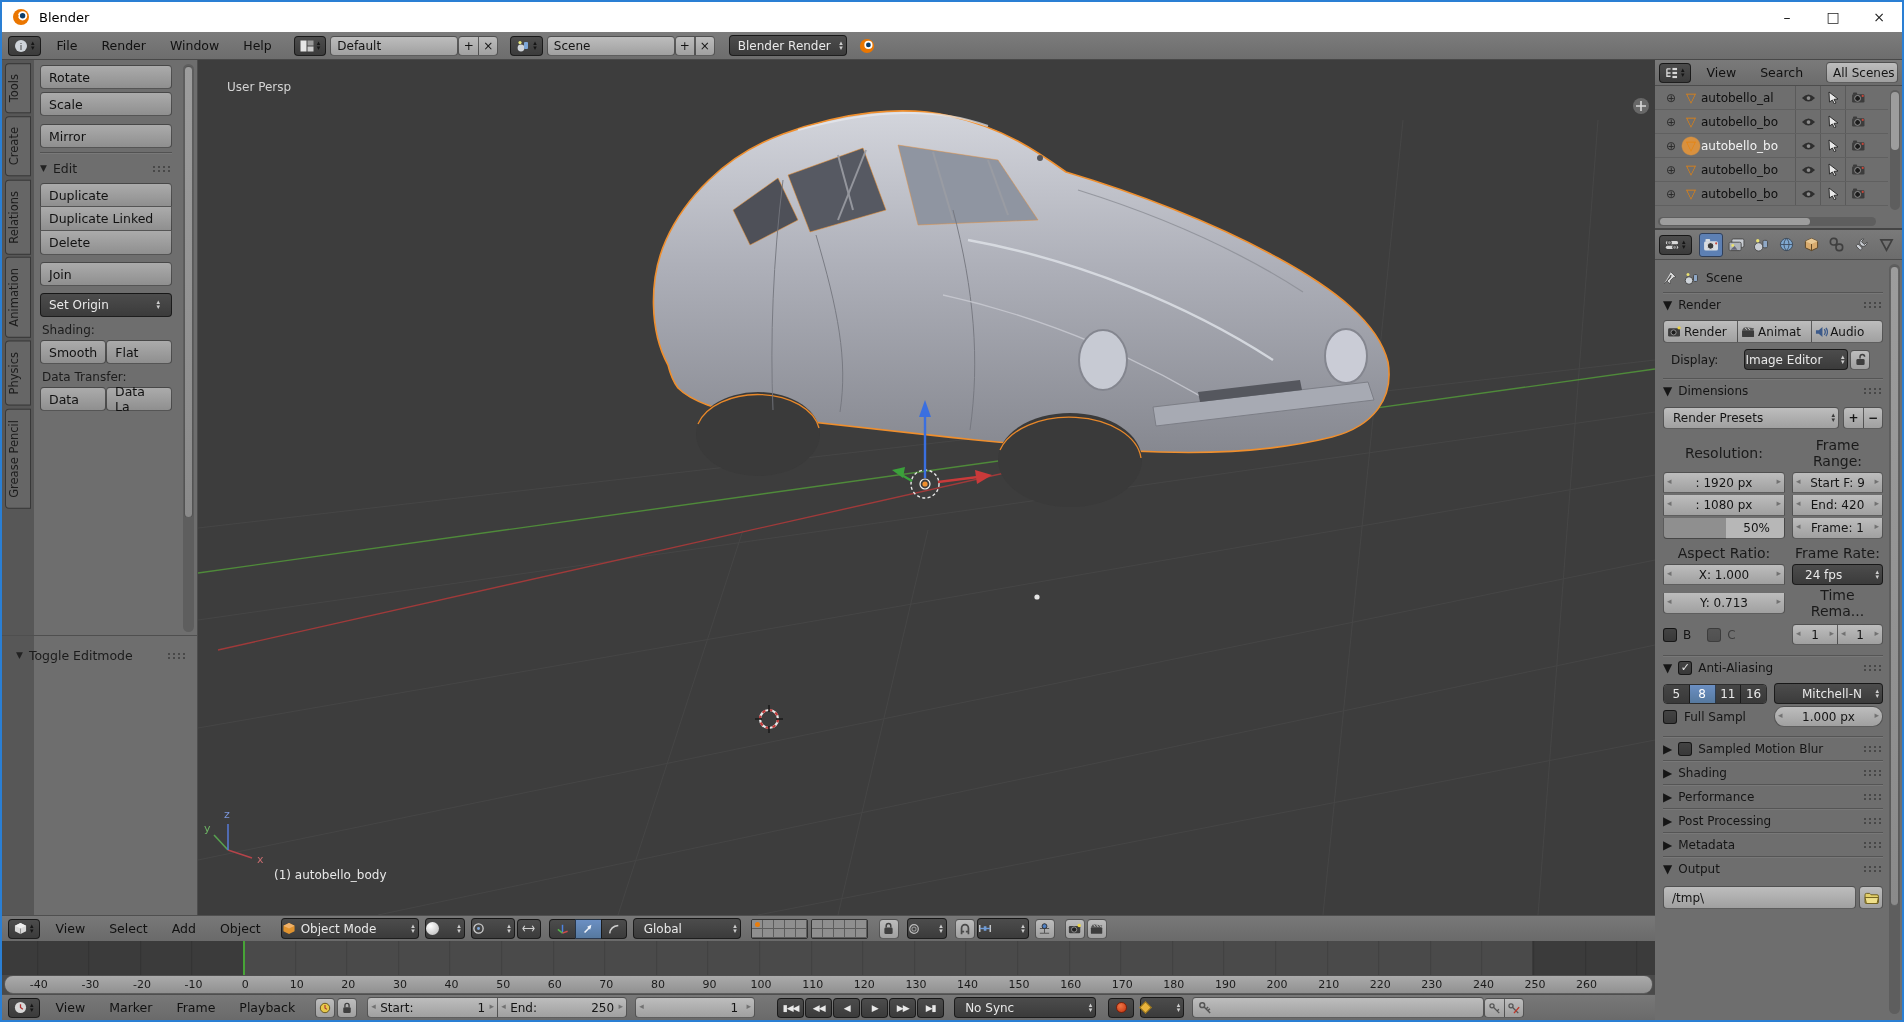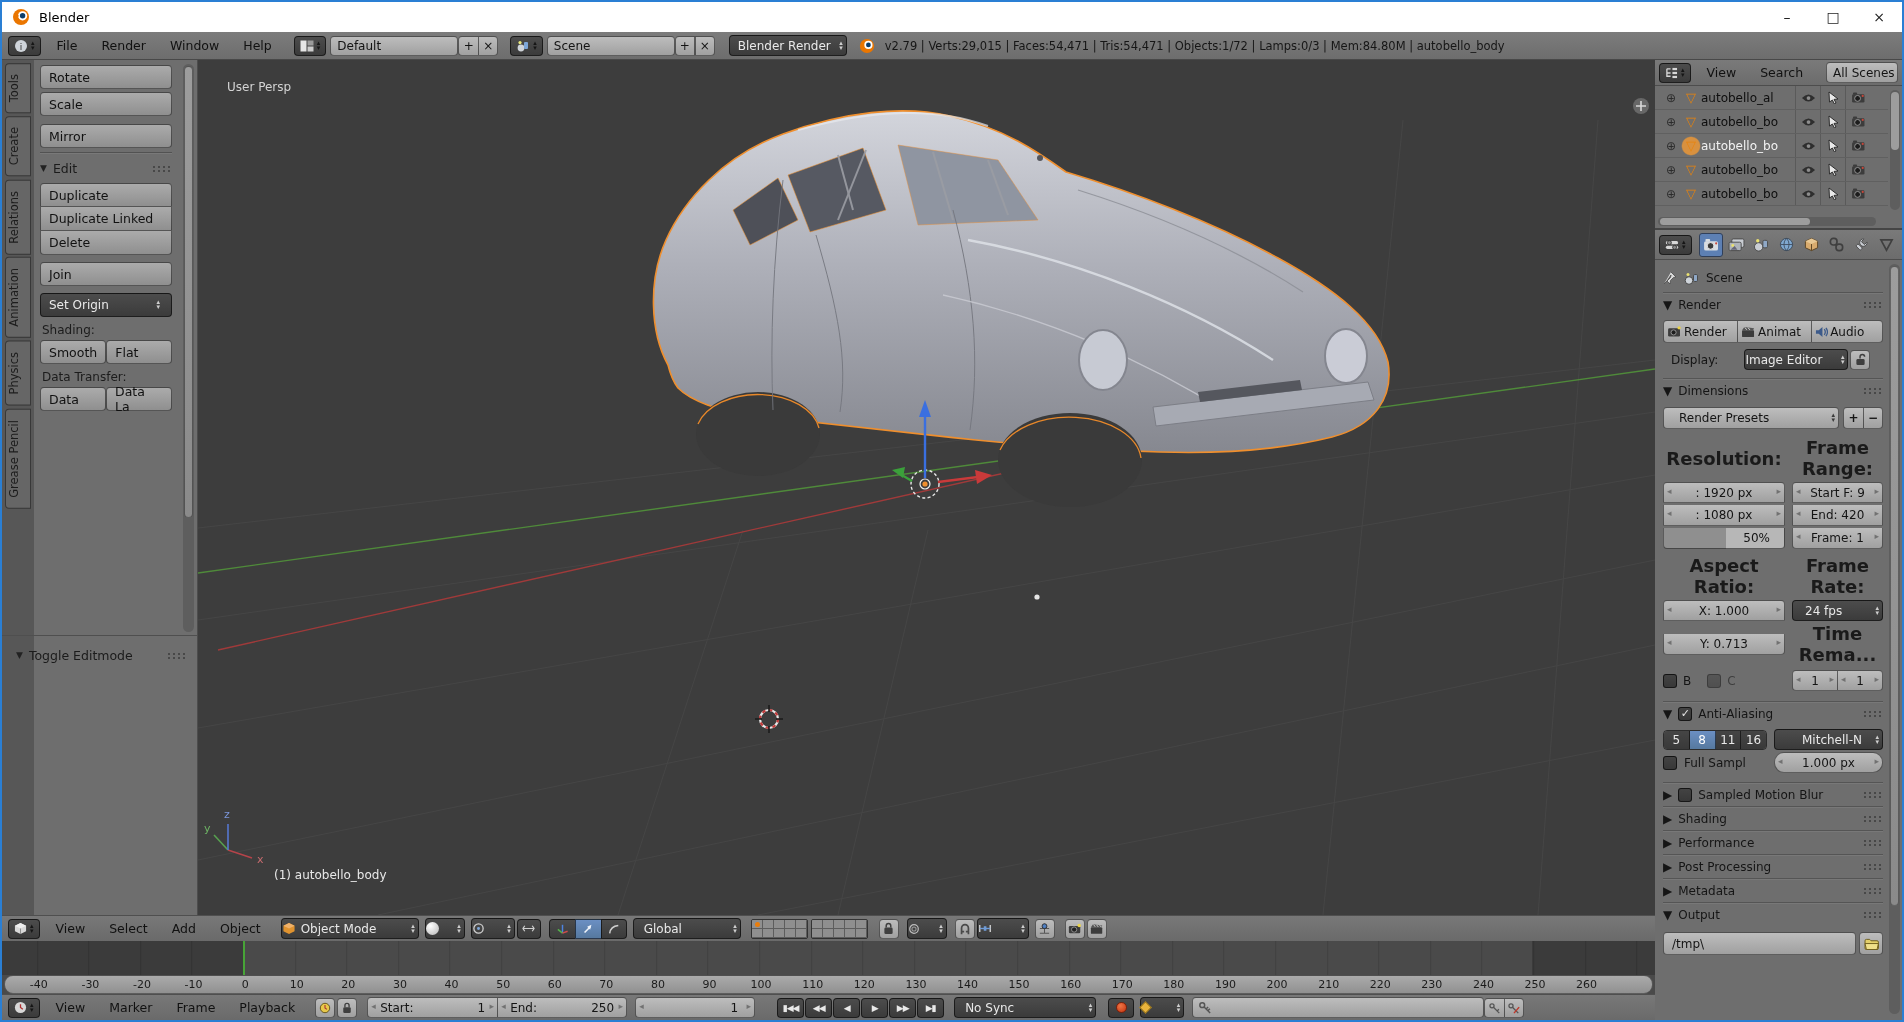--- a/index.html
+++ b/index.html
@@ -114,21 +114,21 @@
   .props{position:absolute;left:0;top:168px;right:0;bottom:0;background:#6e6e6e;border-top:2px solid #454545;overflow:hidden;}
   .propsheader{display:flex;align-items:center;height:30px;background:linear-gradient(#7a7a7a,#6c6c6c);
     border-bottom:1px solid #4d4d4d;padding:0 4px;gap:1px;}
   .ptab{width:24px;height:24px;display:flex;align-items:center;justify-content:center;border-radius:3px;flex:0 0 auto;}
   .ptab.active{background:#5d80b4;border:1px solid #31405a;}
   .propsbody{position:absolute;left:0;top:30px;right:15px;bottom:0;padding:6px 4px 0 8px;font-size:12px;}
   .pvscroll{position:absolute;right:2px;top:34px;width:11px;bottom:6px;background:#5e5e5e;border-radius:6px;}
   .pvscroll i{position:absolute;left:1px;right:1px;top:2px;height:640px;background:linear-gradient(#9d9d9d,#8a8a8a);border-radius:5px;border:1px solid rgba(0,0,0,.35);}
   .crumb{display:flex;align-items:center;gap:7px;height:24px;margin-bottom:2px;font-size:12px;color:#141414;}
   .twocol{display:grid;grid-template-columns:122px 1fr;column-gap:7px;row-gap:2px;align-items:center;}
-  .collabel{font-size:18px;color:#1a1a1a;text-align:center;margin:4px 0 1px;font-weight:bold;}
+  .collabel{font-size:14px;color:#1a1a1a;text-align:center;margin:4px 0 1px;}
   .seg{display:flex;height:20px;border-radius:4px;overflow:hidden;border:1px solid rgba(0,0,0,.6);width:104px;}
   .seg b{flex:1;display:flex;align-items:center;justify-content:center;background:linear-gradient(#454545,#393939);
     color:#e9e9e9;font-weight:normal;font-size:12px;border-right:1px solid rgba(0,0,0,.55);}
   .seg b:last-child{border-right:none;}
   .seg b.active{background:linear-gradient(#6b8fc3,#56799f);color:#fff;}
   .panelrow{display:flex;align-items:center;gap:6px;height:24px;border-top:1px solid rgba(0,0,0,.22);
     box-shadow:inset 0 1px 0 rgba(255,255,255,.07);}
 </style>
 </head>
 <body>
@@ -205,21 +205,20 @@
         <i class="ud">
           <b>▴</b>
           <b>▾</b>
         </i>
     </div>
     <svg width="16" height="16" viewBox="0 0 18 18" style="margin-left:12px">
       <circle cx="9" cy="9" r="8" fill="#ea7600"></circle>
         <circle cx="10.6" cy="7.8" r="4.6" fill="#fff"></circle>
         <circle cx="10.6" cy="7.8" r="2.7" fill="#0a3d6b"></circle>
     </svg>
-    <span class="stats">v2.79 | Verts:29,015 | Faces:54,471 | Tris:54,471 | Objects:1/72 | Lamps:0/3 | Mem:84.80M | autobello_body</span>
   </div>
 
   <div class="workspace">
 
     <div class="v3d">
       <div class="v3dcanvas">
 
         <svg class="scene" width="1457" height="855" viewBox="0 0 1457 855">
           <defs>
             <linearGradient id="bodyg" x1="0" y1="0" x2="0" y2="1">
@@ -999,21 +998,21 @@
               </svg>
             </div>
           </div>
 
           <div class="panelrow">
             <span class="tri">▼</span>
             <span>Dimensions</span>
             <span class="grip">::::</span>
           </div>
           <div style="display:flex;margin:5px 0 4px">
-            <div class="f" style="flex:1;height:22px;padding-left:15px">
+            <div class="f" style="flex:1;height:22px;padding-left:9px">
               <span>Render Presets</span>
                 <i class="ud">
                   <b>▴</b>
                   <b>▾</b>
                 </i>
             </div>
             <div class="f sq joinL" style="margin-left:4px;height:22px;font-weight:bold">+</div>
             <div class="f sq joinR" style="height:22px;font-weight:bold">−</div>
           </div>
           <div class="twocol">

